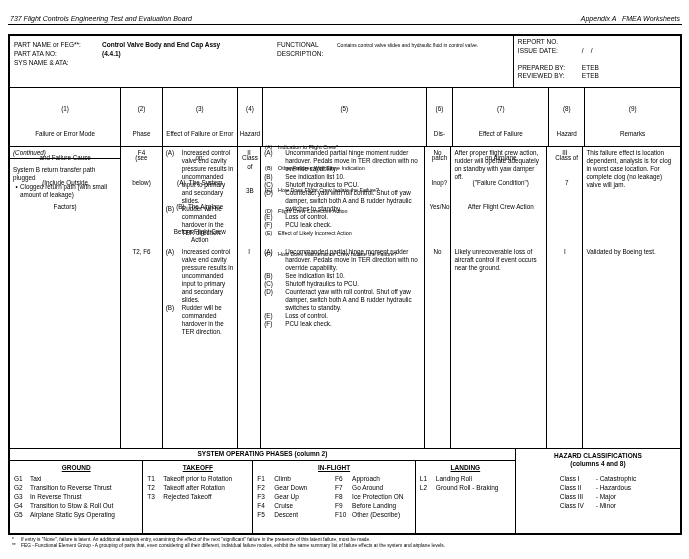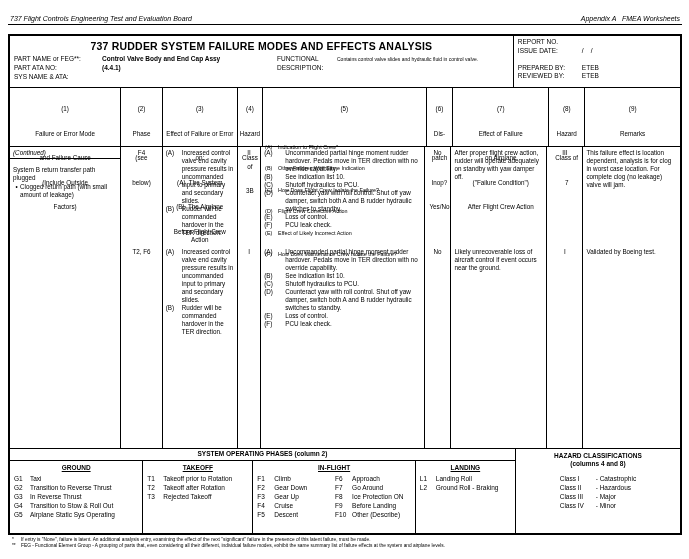--- a/index.html
+++ b/index.html
@@ -94,21 +94,20 @@
 
   <div class="pagehead">
     <span>737 Flight Controls Engineering Test and Evaluation Board</span>
     <span>Appendix A   FMEA Worksheets</span>
   </div>
 
   <div class="mtable">
 
     <div class="trow title-row">
       <div class="title-left">
-        <div class="doc-title">737 RUDDER SYSTEM FAILURE MODES AND EFFECTS ANALYSIS</div>
         <div class="tl-body">
           <div class="part-col">
             <div class="part-line">
               <span class="plabel">PART NAME or FEG**:</span>
               <span class="pvalue">Control Valve Body and End Cap Assy</span>
             </div>
             <div class="part-line">
               <span class="plabel">PART ATA NO:</span>
               <span class="pvalue">(4.4.1)</span>
             </div>

